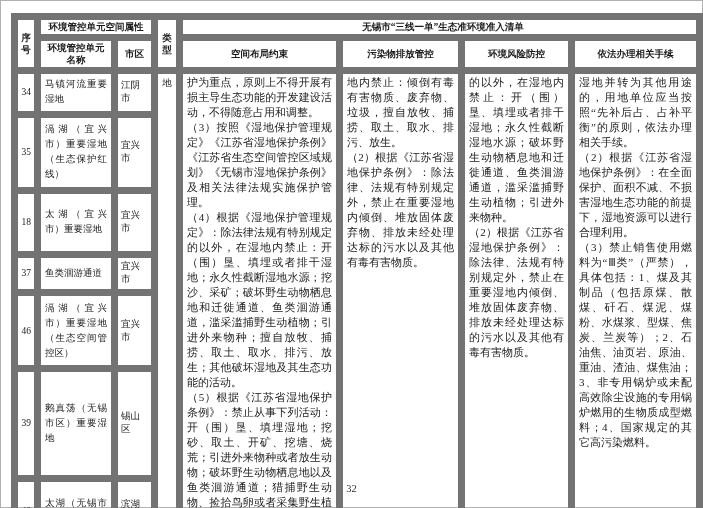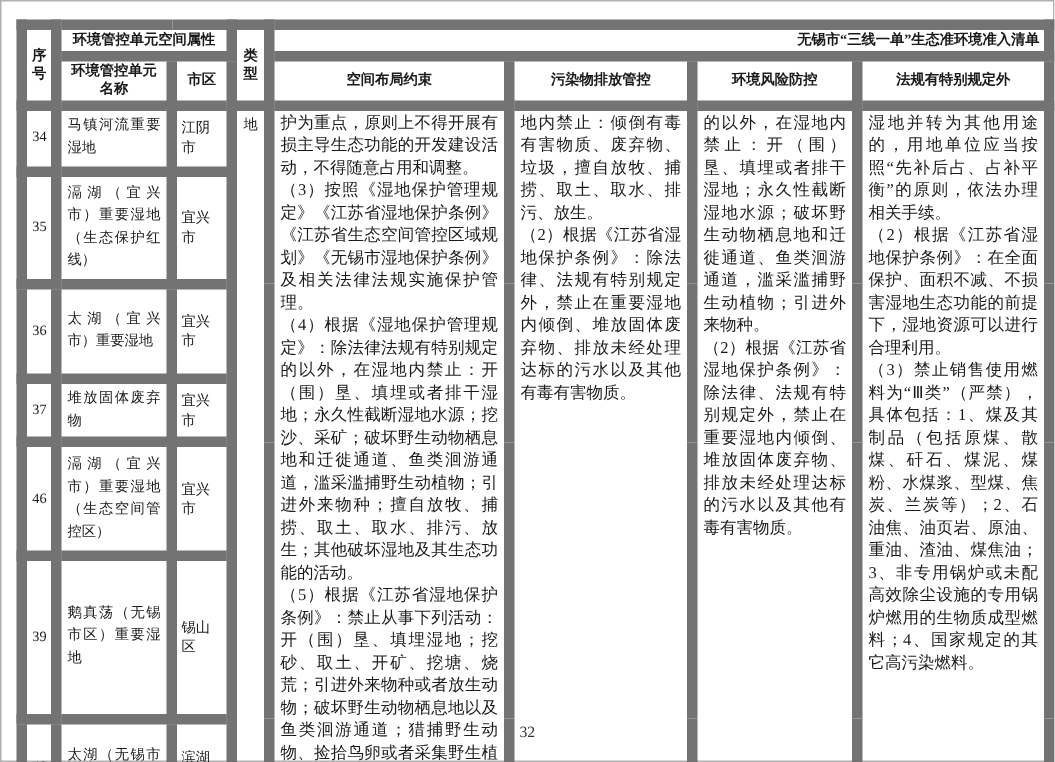--- a/index.html
+++ b/index.html
@@ -30,21 +30,21 @@
     font-weight:normal;
   }
   th{
     font-weight:bold;
     font-size:9.5px;
     line-height:12px;
     text-align:center;
     vertical-align:middle;
   }
   th.list-title{
-    text-align:right;
+    text-align:center;
     padding-left:10px;
     margin-top:12px;
   }
   td.no-cell{
     font-size:9.5px;
     text-align:right;
     vertical-align:middle;
   }
   td.name-cell{
     font-size:9.5px;
@@ -105,21 +105,21 @@
       <th colspan="2">环境管控单元空间属性</th>
       <th rowspan="2">类型</th>
       <th colspan="4" class="list-title">无锡市“三线一单”生态准环境准入清单</th>
     </tr>
     <tr style="height:28px">
       <th>环境管控单元名称</th>
       <th>市区</th>
       <th>空间布局约束</th>
       <th>污染物排放管控</th>
       <th>环境风险防控</th>
-      <th>法规有特别规定外</th>
+      <th>依法办理相关手续</th>
     </tr>
 
     <tr style="height:40px">
       <td class="no-cell">34</td>
       <td class="name-cell">马镇河流重要湿地</td>
       <td class="district-cell">江阴市</td>
       <td class="type-cell" rowspan="7">地</td>
       <td class="content-cell" rowspan="7">护为重点，原则上不得开展有损主导生态功能的开发建设活动，不得随意占用和调整。
 （3）按照《湿地保护管理规定》《江苏省湿地保护条例》《江苏省生态空间管控区域规划》《无锡市湿地保护条例》及相关法律法规实施保护管理。
 （4）根据《湿地保护管理规定》：除法律法规有特别规定的以外，在湿地内禁止：开（围）垦、填埋或者排干湿地；永久性截断湿地水源；挖沙、采矿；破坏野生动物栖息地和迁徙通道、鱼类洄游通道，滥采滥捕野生动植物；引进外来物种；擅自放牧、捕捞、取土、取水、排污、放生；其他破坏湿地及其生态功能的活动。
@@ -131,27 +131,27 @@
       <td class="content-cell" rowspan="7">湿地并转为其他用途的，用地单位应当按照“先补后占、占补平衡”的原则，依法办理相关手续。
 （2）根据《江苏省湿地保护条例》：在全面保护、面积不减、不损害湿地生态功能的前提下，湿地资源可以进行合理利用。
 （3）禁止销售使用燃料为“Ⅲ类”（严禁），具体包括：1、煤及其制品（包括原煤、散煤、矸石、煤泥、煤粉、水煤浆、型煤、焦炭、兰炭等）；2、石油焦、油页岩、原油、重油、渣油、煤焦油；3、非专用锅炉或未配高效除尘设施的专用锅炉燃用的生物质成型燃料；4、国家规定的其它高污染燃料。</td>
     </tr>
     <tr style="height:64px">
       <td class="no-cell">35</td>
       <td class="name-cell">滆湖（宜兴市）重要湿地（生态保护红线）</td>
       <td class="district-cell">宜兴市</td>
     </tr>
     <tr style="height:58px">
-      <td class="no-cell">36</td>
+      <td class="no-cell">18</td>
       <td class="name-cell">太湖（宜兴市）重要湿地</td>
       <td class="district-cell">宜兴市</td>
     </tr>
     <tr style="height:32px">
       <td class="no-cell">37</td>
-      <td class="name-cell">堆放固体废弃物</td>
+      <td class="name-cell">鱼类洄游通道</td>
       <td class="district-cell">宜兴市</td>
     </tr>
     <tr style="height:66px">
       <td class="no-cell">46</td>
       <td class="name-cell">滆湖（宜兴市）重要湿地（生态空间管控区）</td>
       <td class="district-cell">宜兴市</td>
     </tr>
     <tr style="height:100px">
       <td class="no-cell">39</td>
       <td class="name-cell">鹅真荡（无锡市区）重要湿地</td>

